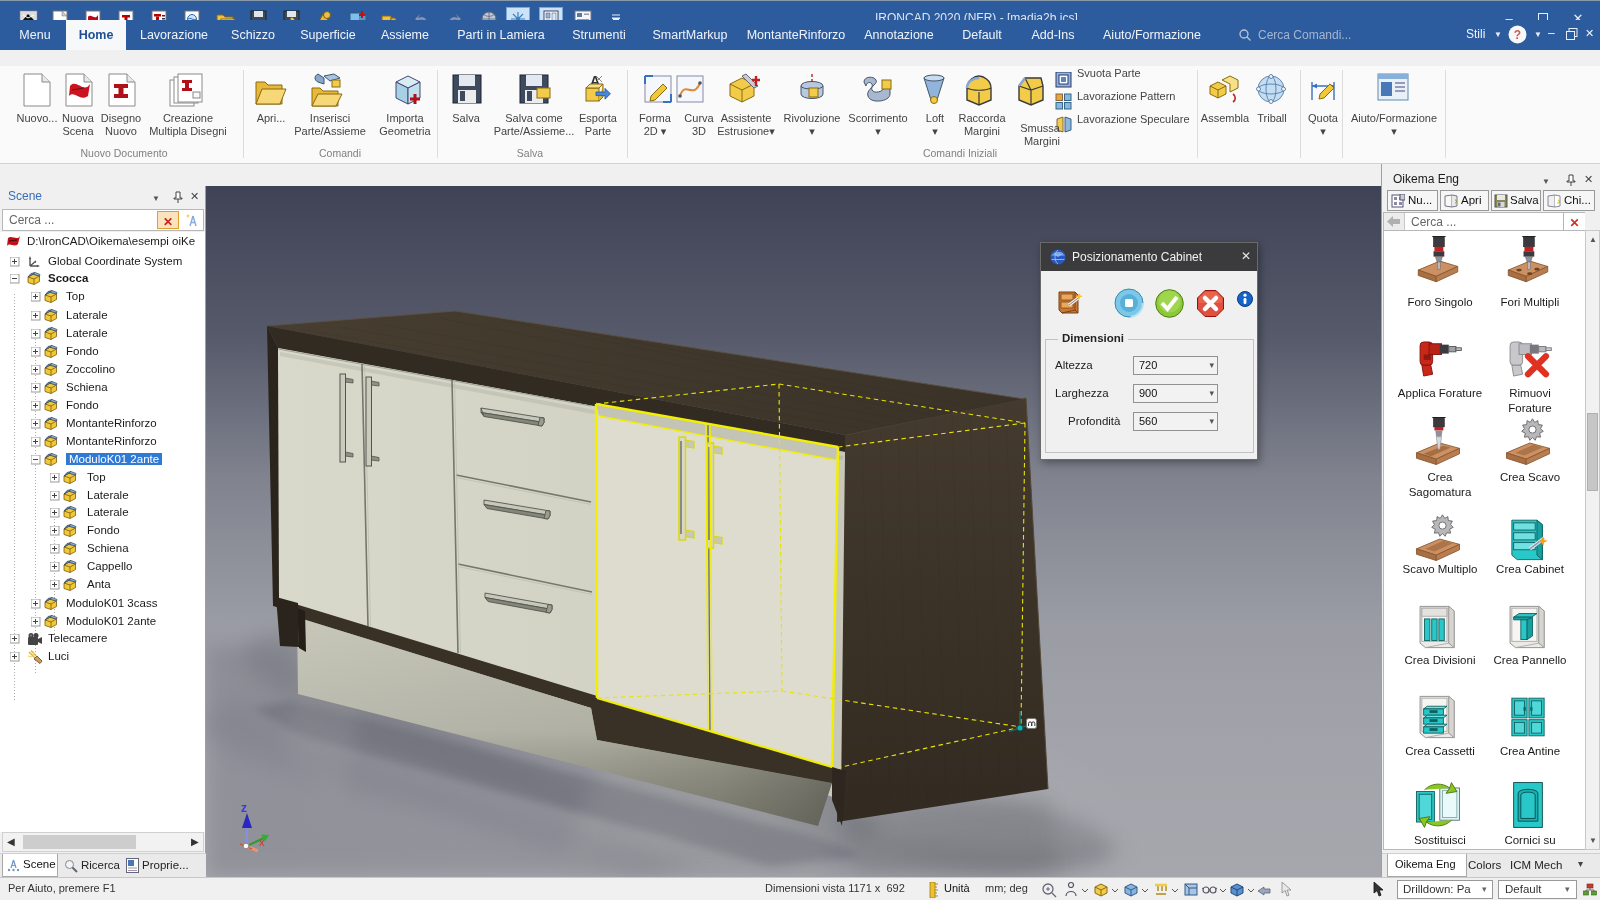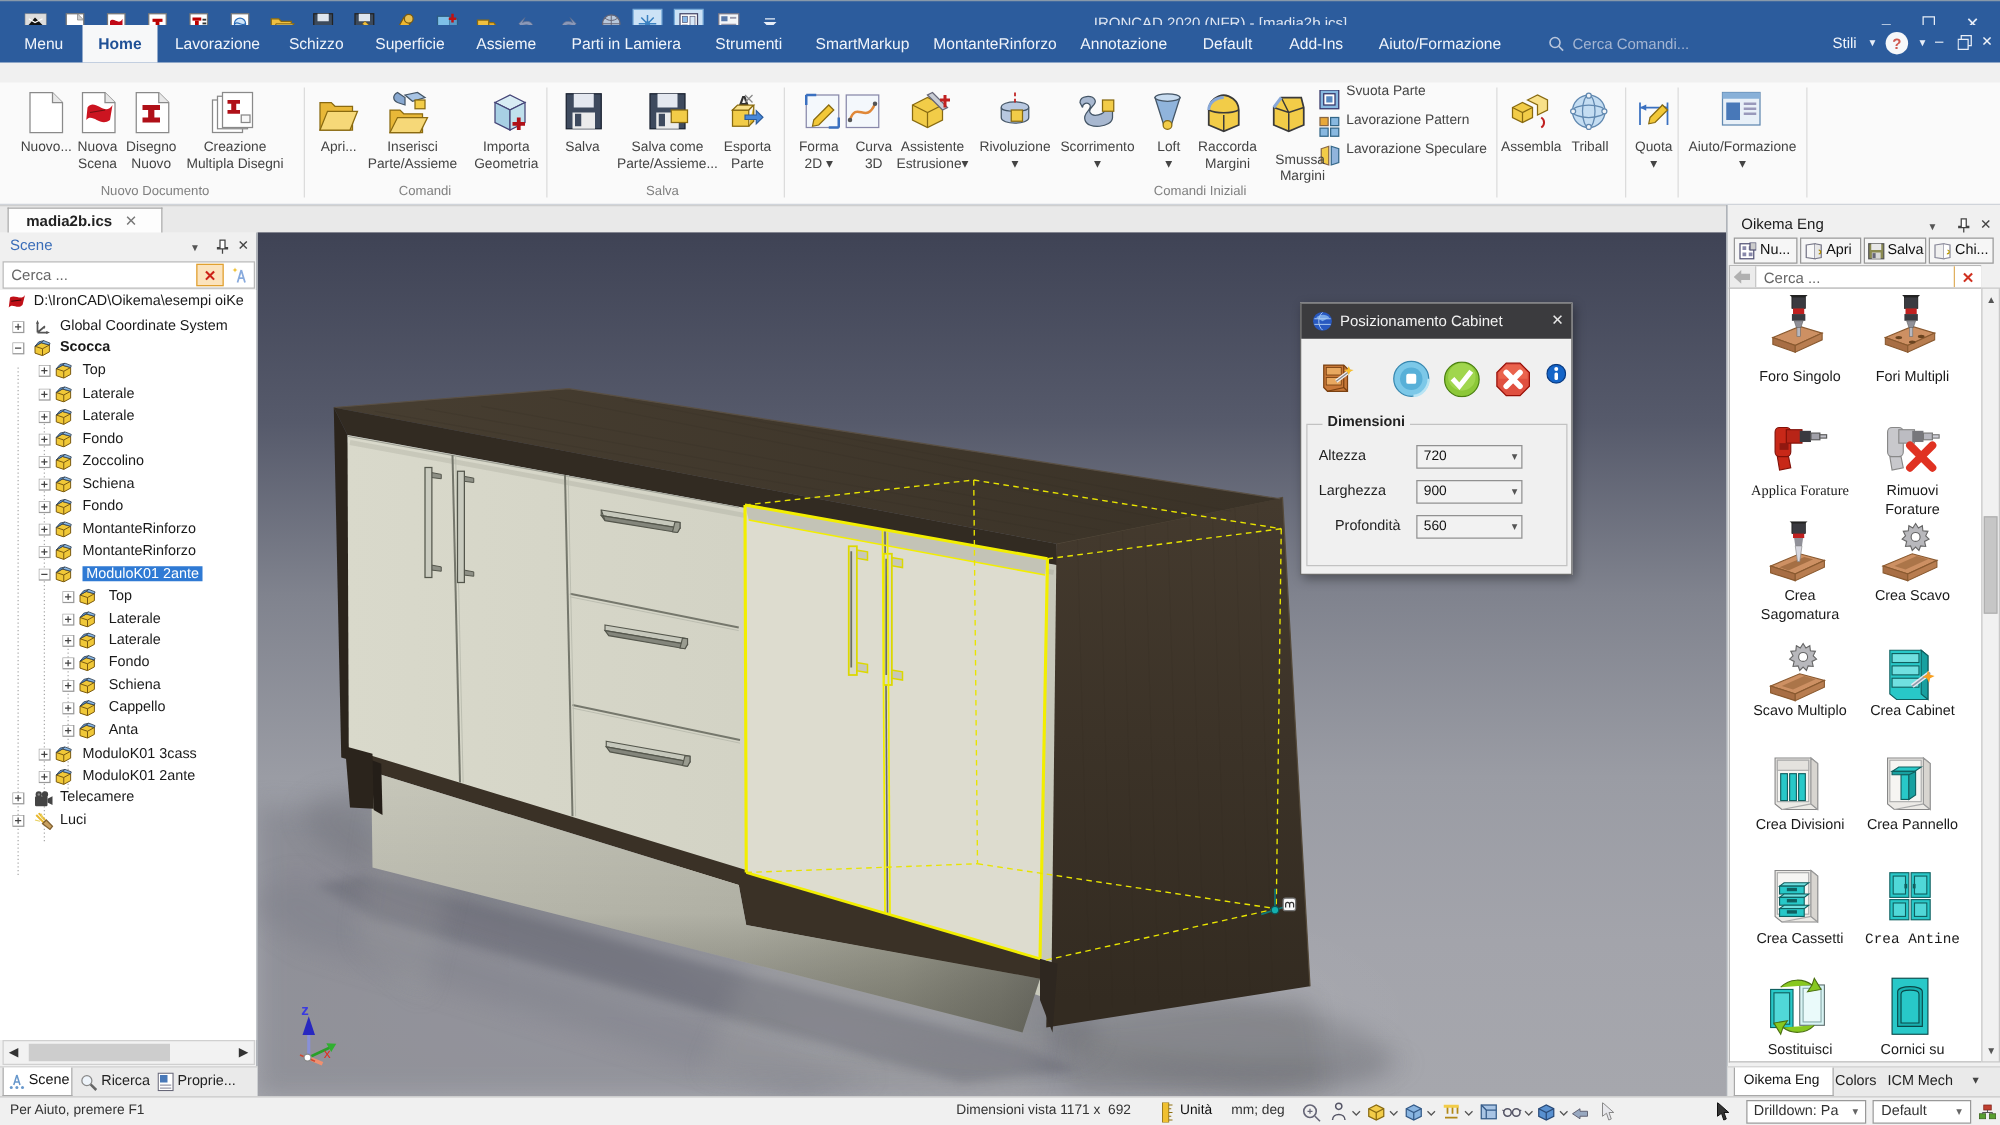--- a/index.html
+++ b/index.html
@@ -387,23 +387,20 @@
     <div class="rgrp" style="left:880px;width:160px;">Comandi Iniziali</div>
 
     <div class="rdiv" style="left:243px;"></div>
     <div class="rdiv" style="left:437px;"></div>
     <div class="rdiv" style="left:627px;"></div>
     <div class="rdiv" style="left:1197px;"></div>
     <div class="rdiv" style="left:1300px;"></div>
     <div class="rdiv" style="left:1342px;"></div>
     <div class="rdiv" style="left:1445px;"></div>
   </div>
-  <div id="doctabs">
-      <div id="doctab1">madia2b.ics<span style="color:#777;font-weight:normal;margin-left:10px;">✕</span></div>
-    </div>
   <div id="viewport">
     <svg width="1175" height="691" viewBox="206 186 1175 691">
       <defs>
         <linearGradient id="bgg" x1="0" y1="186" x2="0" y2="877" gradientUnits="userSpaceOnUse">
           <stop offset="0" stop-color="#3f4355"></stop>
           <stop offset="0.22" stop-color="#565a6b"></stop>
           <stop offset="0.42" stop-color="#80838e"></stop>
           <stop offset="0.63" stop-color="#9a9ca4"></stop>
           <stop offset="0.82" stop-color="#a3a4ab"></stop>
           <stop offset="1" stop-color="#a6a7ad"></stop>
@@ -1028,21 +1025,21 @@
     </svg>
     <svg class="abs" style="left:118px;top:102px" width="52" height="52" viewBox="0 0 56 58" preserveAspectRatio="xMidYMin meet">
       <rect x="8" y="10" width="14" height="26" rx="4" fill="#c8c8cc" stroke="#888"></rect>
       <rect x="18" y="12" width="14" height="12" fill="#bcbcc2" stroke="#888"></rect>
       <rect x="30" y="13" width="10" height="10" fill="#77777c"></rect>
       <rect x="40" y="15" width="8" height="6" fill="#b8b8c0" stroke="#777"></rect>
       <rect x="48" y="16.5" width="6" height="3" fill="#d0d0d8" stroke="#777"></rect>
       <path d="M10 36 L20 36 L22 46 L12 48 Z" fill="#c8c8cc" stroke="#888"></path>
       <path d="M28 26 L48 46 M48 26 L28 46" stroke="#e03222" stroke-width="7" stroke-linecap="round"></path>
     </svg>
-    <div class="cat-lbl" style="left:1px;top:155px;width:110px;font-family:Liberation Serif, serif;">Applica Forature</div>
+    <div class="cat-lbl" style="left:1px;top:155px;width:110px;">Applica Forature</div>
     <div class="cat-lbl" style="left:91px;top:155px;width:110px;">Rimuovi<br>Forature</div>
     <svg class="abs" style="left:28px;top:186px" width="52" height="52" viewBox="0 0 56 58" preserveAspectRatio="xMidYMin meet">
       <path d="M4 40 L30 29 L52 35 L26 47 Z" fill="#cd9063" stroke="#8a5a30"></path>
       <path d="M4 40 L4 46 L26 53 L26 47 Z" fill="#a86e44" stroke="#8a5a30"></path>
       <path d="M26 47 L26 53 L52 41 L52 35 Z" fill="#b87d50" stroke="#8a5a30"></path>
       <path d="M12 41 L34 32 L42 34 L20 44 Z" fill="#8a5a30" opacity="0.6"></path>
       <rect x="23" y="2" width="12" height="9" fill="#3a3a40" stroke="#111" stroke-width="0.6"></rect>
       <path d="M23 2 L35 2 L37 0 L21 0 Z" fill="#222"></path>
       <rect x="24" y="11" width="10" height="4" fill="#c02020"></rect>
       <path d="M25 15 L33 15 L32 22 L26 22 Z" fill="#909098"></path>
@@ -1132,21 +1129,21 @@
             <rect x="29" y="32" width="17" height="18" fill="#28c8c8"></rect>
       <rect x="13" y="11" width="11" height="16" fill="#50d8d8"></rect>
             <rect x="32" y="11" width="11" height="16" fill="#50d8d8"></rect>
             <rect x="13" y="35" width="11" height="12" fill="#50d8d8"></rect>
             <rect x="32" y="35" width="11" height="12" fill="#50d8d8"></rect>
           </g>
       <rect x="23" y="18" width="2.5" height="4" fill="#106060"></rect>
           <rect x="30.5" y="18" width="2.5" height="4" fill="#106060"></rect>
     </svg>
     <div class="cat-lbl" style="left:1px;top:513px;width:110px;">Crea Cassetti</div>
-    <div class="cat-lbl" style="left:91px;top:513px;width:110px;font-family:Liberation Mono, monospace;">Crea Antine</div>
+    <div class="cat-lbl" style="left:91px;top:513px;width:110px;">Crea Antine</div>
     <svg class="abs" style="left:28px;top:548px" width="52" height="52" viewBox="0 0 56 58" preserveAspectRatio="xMidYMin meet">
       <rect x="4" y="14" width="20" height="34" fill="#28c8c8" stroke="#106060"></rect>
       <rect x="7" y="17" width="14" height="28" fill="#50d8d8" stroke="#106060"></rect>
       <rect x="30" y="10" width="22" height="36" fill="#d8f4f4" stroke="#607070"></rect>
       <rect x="33" y="13" width="16" height="30" fill="#eafafa" stroke="#8aa"></rect>
       <path d="M16 12 C24 4 36 4 44 10 L46 4 L52 14 L40 16 L44 10" fill="#88c820" stroke="#4a7010" transform="translate(-3,0)"></path>
       <path d="M40 46 C32 54 20 54 12 48 L10 54 L4 44 L16 42 L12 48" fill="#88c820" stroke="#4a7010" transform="translate(3,0)"></path>
     </svg>
     <svg class="abs" style="left:118px;top:548px" width="52" height="52" viewBox="0 0 56 58" preserveAspectRatio="xMidYMin meet">
       <rect x="12" y="4" width="32" height="50" fill="#28c8c8" stroke="#0a4848"></rect>

